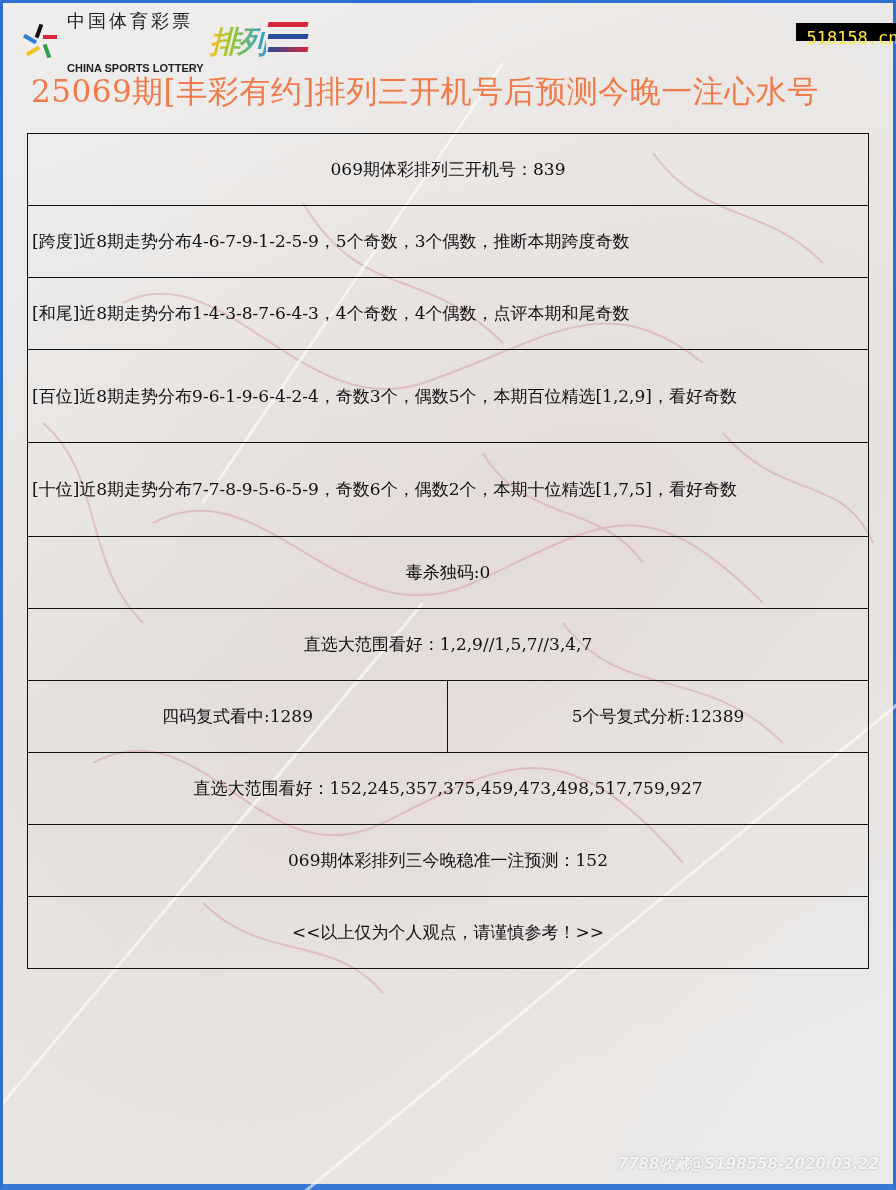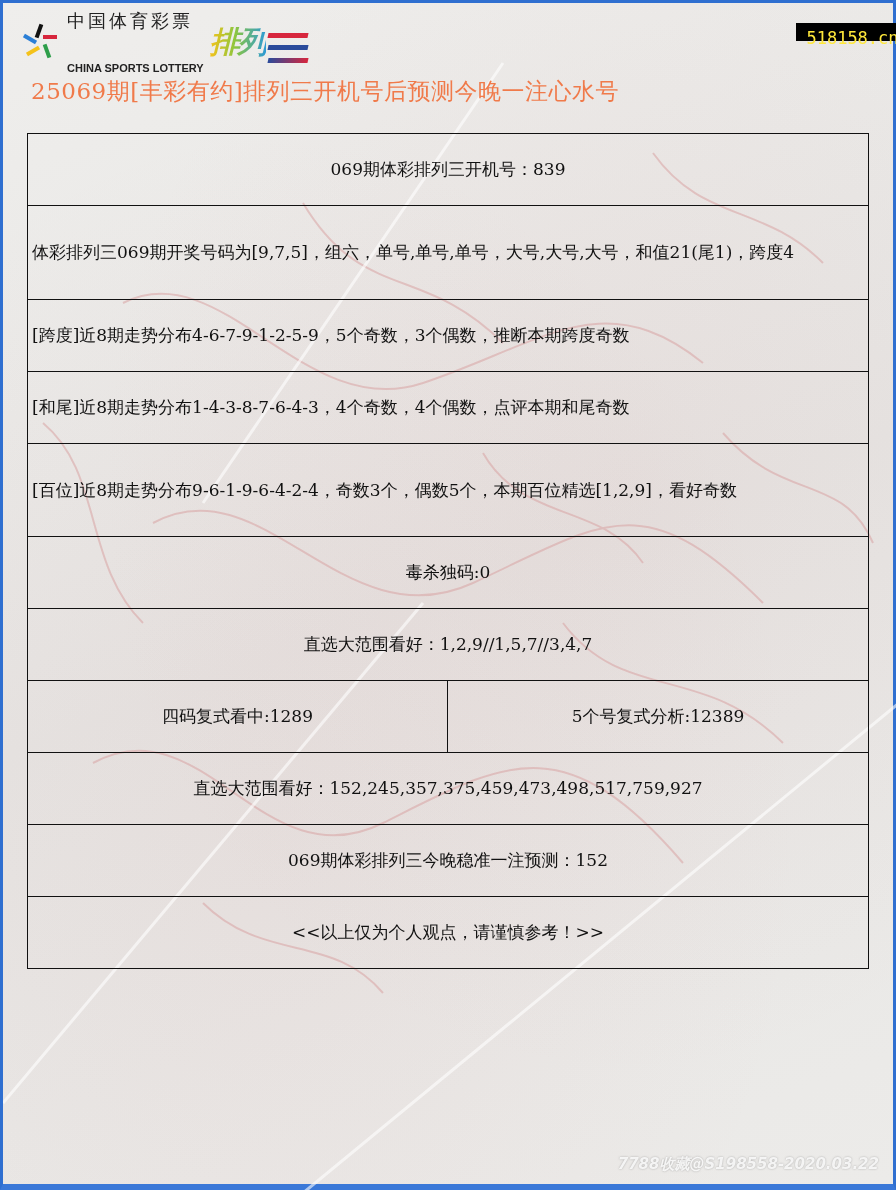--- a/index.html
+++ b/index.html
@@ -17,34 +17,34 @@
         radial-gradient(ellipse at 70% 40%, rgba(210,150,150,0.10), transparent 60%),
         radial-gradient(ellipse at 30% 70%, rgba(210,150,150,0.10), transparent 60%),
         linear-gradient(160deg, #efeeec 0%, #e6e5e3 50%, #ecebe9 100%);
     }
     .deco { position: absolute; left: 0; top: 0; width: 896px; height: 1190px; pointer-events: none; }
     .logo { position: absolute; left: 18px; top: 18px; height: 42px; display: flex; align-items: center; }
     .logo-mark { width: 40px; height: 40px; position: relative; }
     .logo-text { margin-left: 6px; display: flex; flex-direction: column; }
     .logo-cn { font-family: "DejaVu Sans", sans-serif; font-size: 18px; color: #222; letter-spacing: 3px; line-height: 22px; }
     .logo-en { font-family: "Liberation Sans", sans-serif; font-weight: bold; font-size: 11px; color: #222; line-height: 13px; margin-top: 30px; }
-    .logo-pl3 { display: flex; align-items: flex-end; margin-left: 6px; }
+    .logo-pl3 { display: flex; align-items: flex-start; margin-left: 6px; }
     .pl3-text { font-family: "DejaVu Sans", sans-serif; font-weight: bold; font-style: italic; font-size: 30px; letter-spacing: -2px;
       background: linear-gradient(90deg, #f4c21a 0%, #8cc63e 45%, #2b9ad6 100%);
       -webkit-background-clip: text; background-clip: text; color: transparent; }
     .pl3-bars { display: flex; flex-direction: column; justify-content: space-between; height: 30px; width: 40px; margin-left: 2px; }
     .pl3-bars span { display: block; height: 5px; transform: skewX(-12deg); }
     .site-badge {
       position: absolute; left: 763px; top: 20px; width: 113px; height: 18px;
       background: #000; color: #ffe83a; font-family: "DejaVu Sans Mono", monospace;
       font-size: 17px; line-height: 30px; text-align: center; margin-left: 30px;
     }
     .title {
       position: absolute; left: 28px; top: 66px; width: 850px; white-space: nowrap;
-      color: #f07a4a; font-size: 23px; line-height: 44px; letter-spacing: 0.5px;
+      color: #f07a4a; font-size: 31px; line-height: 44px; letter-spacing: 0.5px;
     }
     table.main {
       position: absolute; left: 24px; top: 130px; width: 841px;
       border-collapse: collapse; table-layout: fixed;
     }
     table.main td {
       border: 1.5px solid #111; color: #111;
       font-size: 17px; line-height: 23px; padding: 0 4px;
       vertical-align: middle;
     }
@@ -111,31 +111,31 @@
 
   <table class="main">
     <colgroup>
         <col style="width:420px">
         <col style="width:421px">
       </colgroup>
     <tbody>
         <tr style="height:72px">
       <td class="c" colspan="2">069期体彩排列三开机号：839</td>
     </tr>
-    <tr style="height:94px">
-      <td class="l" colspan="2">体彩排列三069期开奖号码为[9,7,5]，组六，单号,单号,单号，大号,大号,大号，和值21(尾1)，跨度4</td>
-    </tr>
     <tr style="height:72px">
       <td class="l" colspan="2">[跨度]近8期走势分布4-6-7-9-1-2-5-9，5个奇数，3个偶数，推断本期跨度奇数</td>
     </tr>
     <tr style="height:72px">
       <td class="l" colspan="2">[和尾]近8期走势分布1-4-3-8-7-6-4-3，4个奇数，4个偶数，点评本期和尾奇数</td>
     </tr>
     <tr style="height:93px">
       <td class="l" colspan="2">[百位]近8期走势分布9-6-1-9-6-4-2-4，奇数3个，偶数5个，本期百位精选[1,2,9]，看好奇数</td>
+    </tr>
+    <tr style="height:94px">
+      <td class="l" colspan="2">[十位]近8期走势分布7-7-8-9-5-6-5-9，奇数6个，偶数2个，本期十位精选[1,7,5]，看好奇数</td>
     </tr>
     <tr style="height:72px">
       <td class="c" colspan="2">毒杀独码:0</td>
     </tr>
     <tr style="height:72px">
       <td class="c" colspan="2">直选大范围看好：1,2,9//1,5,7//3,4,7</td>
     </tr>
     <tr style="height:72px">
       <td class="c">四码复式看中:1289</td>
       <td class="c">5个号复式分析:12389</td>

